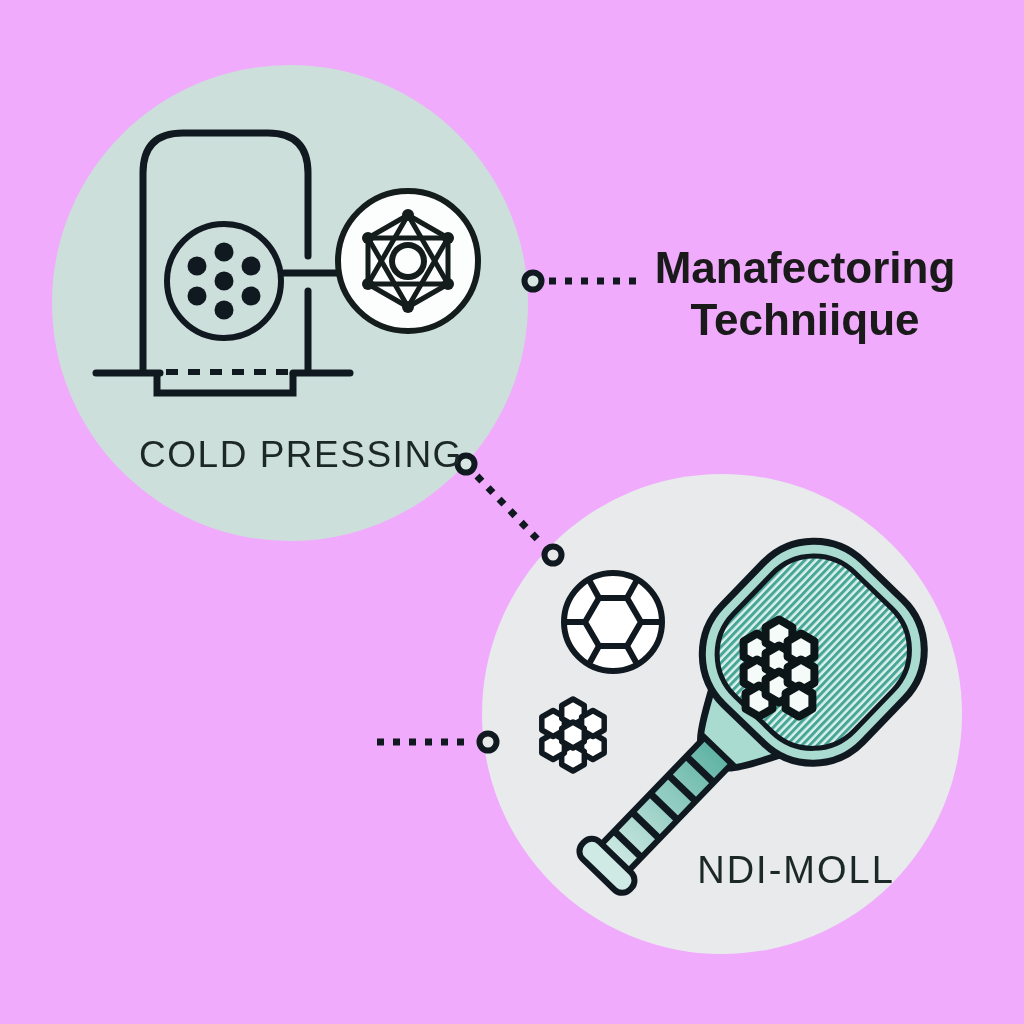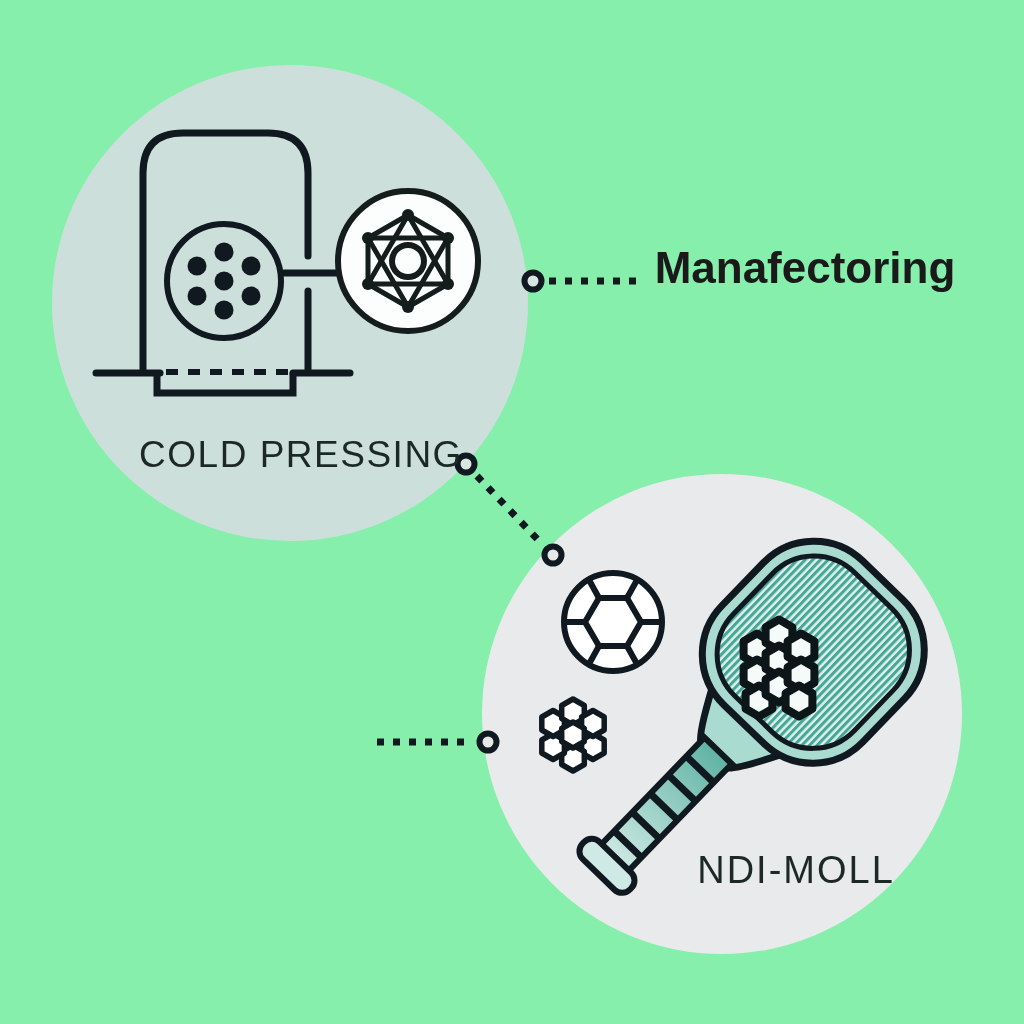--- a/index.html
+++ b/index.html
@@ -1,18 +1,18 @@
 <!DOCTYPE html>
 <html><head>
 <meta charset="utf-8">
 <style>
   html,body{margin:0;padding:0;background:#ffffff;}
   .canvas{
     position:relative;width:1024px;height:1024px;overflow:hidden;
-    background:#86efac;
+    background:#f0abfc;
     font-family:"Liberation Sans", sans-serif;
   }
   .bubble{position:absolute;border-radius:50%;}
   .bubble-top{left:52px;top:65px;width:476px;height:476px;}
   .bubble-bottom{left:482px;top:474px;width:480px;height:480px;}
   .art{position:absolute;left:0;top:0;width:1024px;height:1024px;}
   .headline{
     position:absolute;text-align:center;font-weight:bold;color:#1a1a1a;
     font-size:44px;line-height:52px;letter-spacing:0px;
   }
@@ -149,19 +149,20 @@
       <polygon points="0,-15.5 13.4,-7.7 13.4,7.7 0,15.5 -13.4,7.7 -13.4,-7.7" transform="translate(0,-6)"></polygon>
       <polygon points="0,-15.5 13.4,-7.7 13.4,7.7 0,15.5 -13.4,7.7 -13.4,-7.7" transform="translate(0,20)"></polygon>
       <polygon points="0,-15.5 13.4,-7.7 13.4,7.7 0,15.5 -13.4,7.7 -13.4,-7.7" transform="translate(22,-18)"></polygon>
       <polygon points="0,-15.5 13.4,-7.7 13.4,7.7 0,15.5 -13.4,7.7 -13.4,-7.7" transform="translate(22,8)"></polygon>
       <polygon points="0,-15.5 13.4,-7.7 13.4,7.7 0,15.5 -13.4,7.7 -13.4,-7.7" transform="translate(20,34)"></polygon>
     </g>
   </svg>
 
   <div class="headline manufacturing">
     <div>Manafectoring</div>
+    <div>Techniique</div>
   </div>
 
 
   <div class="caption cold">COLD PRESSING</div>
   <div class="caption mold">NDI-MOLL</div>
 
 </div>
 
 </body></html>

